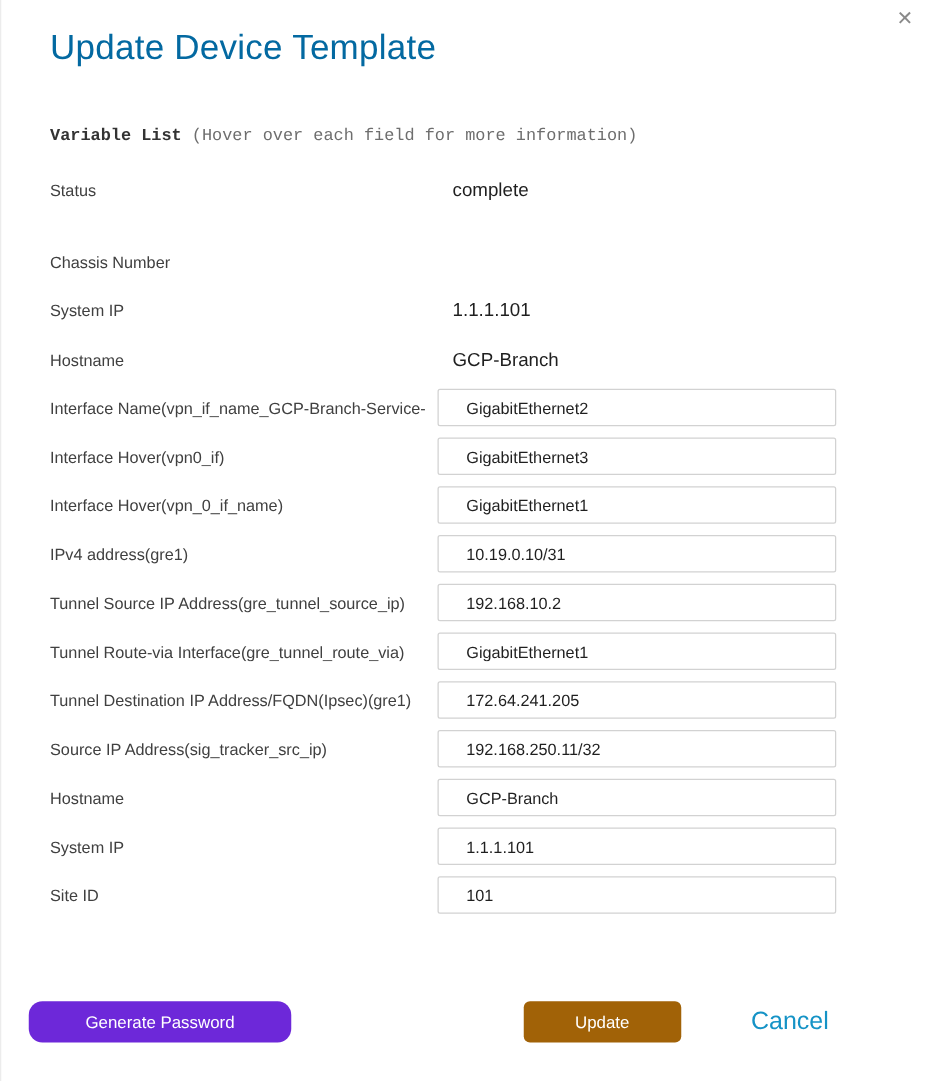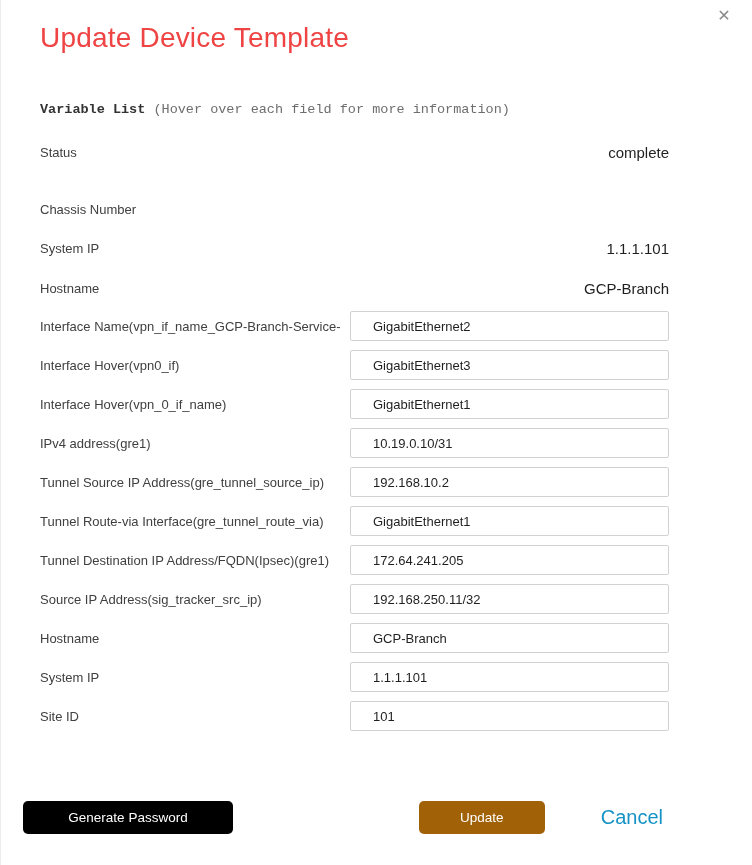--- a/index.html
+++ b/index.html
@@ -14,36 +14,36 @@
     overflow:hidden;
   }
   .close-btn {
     position:absolute; top:5px; right:18px;
     width:20px; height:20px;
     display:flex; align-items:center; justify-content:center;
     color:#8a8a8a; font-size:16px; font-weight:300;
     cursor:pointer; user-select:none;
   }
   .title {
-    font-size:28px; font-weight:300; color:#ef4444;
+    font-size:28px; font-weight:300; color:#0369a1;
     letter-spacing:.2px; line-height:32px;
   }
   .section-heading {
     margin-top:47px; font-size:13.5px; line-height:17px; color:#444;font-family:Liberation Mono, monospace;
   }
   .section-heading .bold { font-weight:bold; color:#333; }
   .section-heading .note { color:#6e6e6e; font-weight:normal; }
   .form { width:629px; }
   .row { display:flex; align-items:center; }
   .row-label {
     flex:0 0 310px; width:310px;
     font-size:13px; color:#404040;
     white-space:nowrap; overflow:hidden;
   }
-  .static-row { height:17px; margin-top:0;justify-content:space-between; }
+  .static-row { height:17px; margin-top:0; }
   .static-row.first { margin-top:26px; }
   .static-value { padding-left:12px; font-size:15px; color:#1f1f1f; }
   .gap-lg { margin-top:40px; }
   .gap-md { margin-top:22px; }
   .gap-sm { margin-top:23px; }
   .input-rows { margin-top:14px; }
   .input-row { height:30px; margin-bottom:9px; }
   .input-row input {
     width:319px; height:30px;
     border:1px solid #d2d2d2; border-radius:2px;
@@ -159,18 +159,18 @@
 
       <div class="row input-row">
         <div class="row-label">Site ID</div>
         <input type="text" value="101" style="">
       </div>
 
     </div>
   </div>
 
   <div class="footer">
-    <button class="btn btn-generate" style="background: #000000;">Generate Password</button>
+    <button class="btn btn-generate" style="background: #6d28d9; border-radius: 11px;">Generate Password</button>
     <button class="btn btn-update" style="background: #a16207;">Update</button>
     <button class="cancel-link" style="color: rgb(21, 147, 198);">Cancel</button>
   </div>
 
 </div>
 
 </body></html>

